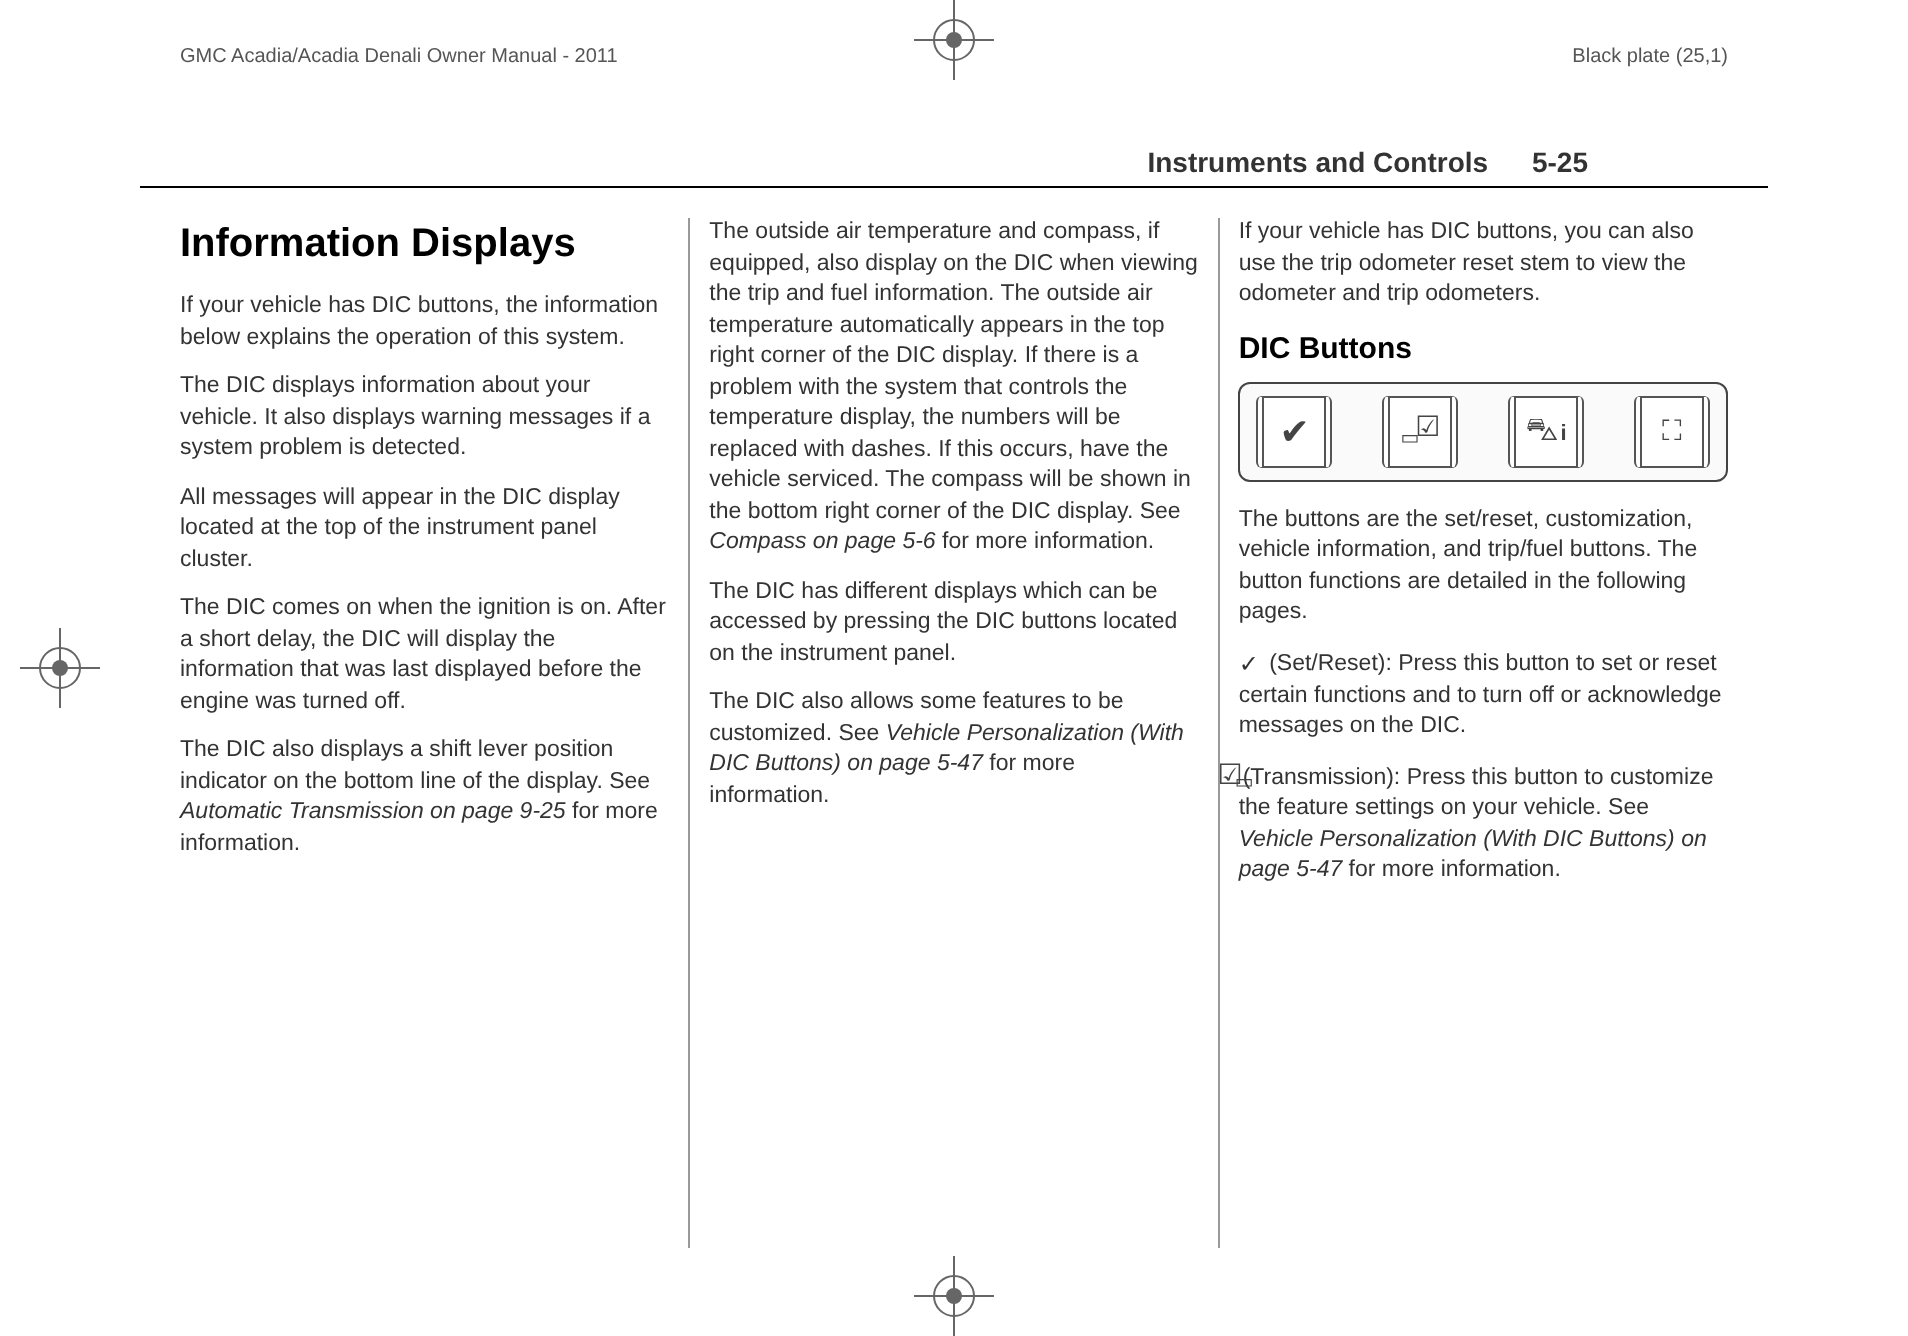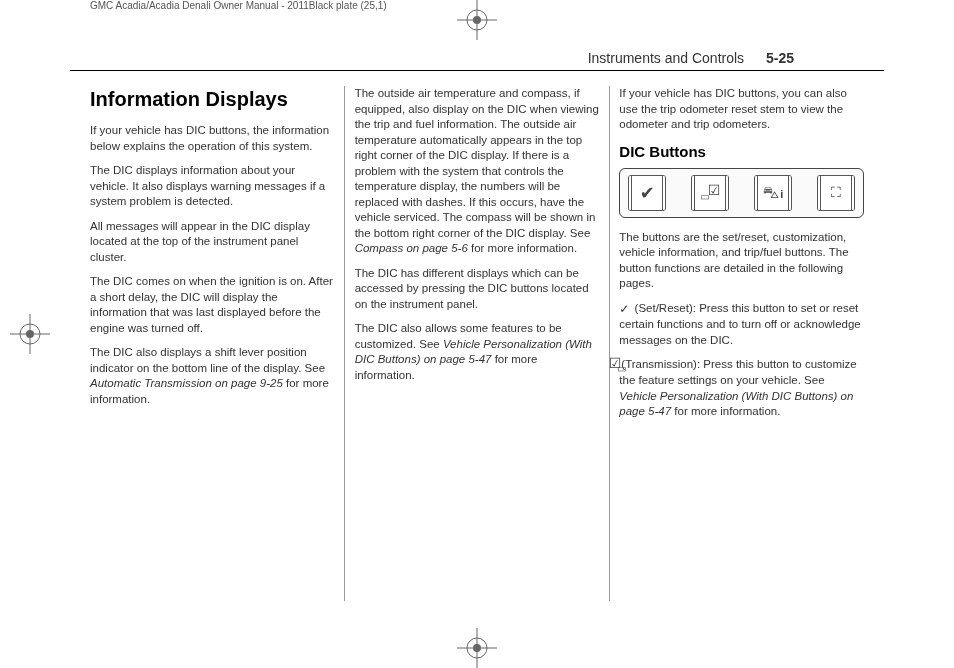--- a/index.html
+++ b/index.html
@@ -6,22 +6,23 @@
     body {
       font-family: Arial, Helvetica, sans-serif;
       background: #fff;
       color: #333;
       width: 954px;
       height: 668px;
       position: relative;
     }
     .header-row {
       display: flex;
+      justify-content: space-between;
       align-items: center;
-      padding: 0 90px 5px 90px;
+      padding: 23px 90px 5px 90px;
       font-size: 10px;
       color: #555;
     }
     .crop-mark-top {
       position: absolute;
       left: 50%;
       top: 0;
       transform: translateX(-50%);
     }
     .crop-mark-bottom {
@@ -37,21 +38,21 @@
       transform: translateY(-50%);
     }
     .crop-svg { display: block; }
     .page-header {
       text-align: right;
       padding: 6px 90px 4px 90px;
       border-bottom: 1.5px solid #000;
       margin: 28px 70px 0 70px;
       font-size: 14px;
     }
-    .page-header .section-name { font-weight: normal; margin-right: 18px; }
+    .page-header .section-name { font-weight: bold; margin-right: 18px; }
     .page-header .page-num { font-weight: bold; }
     .content {
       padding: 15px 90px 0 90px;
       column-count: 3;
       column-gap: 20px;
       column-rule: 1px solid #999;
       font-size: 11.5px;
       line-height: 1.35;
       color: #333;
       height: 530px;

